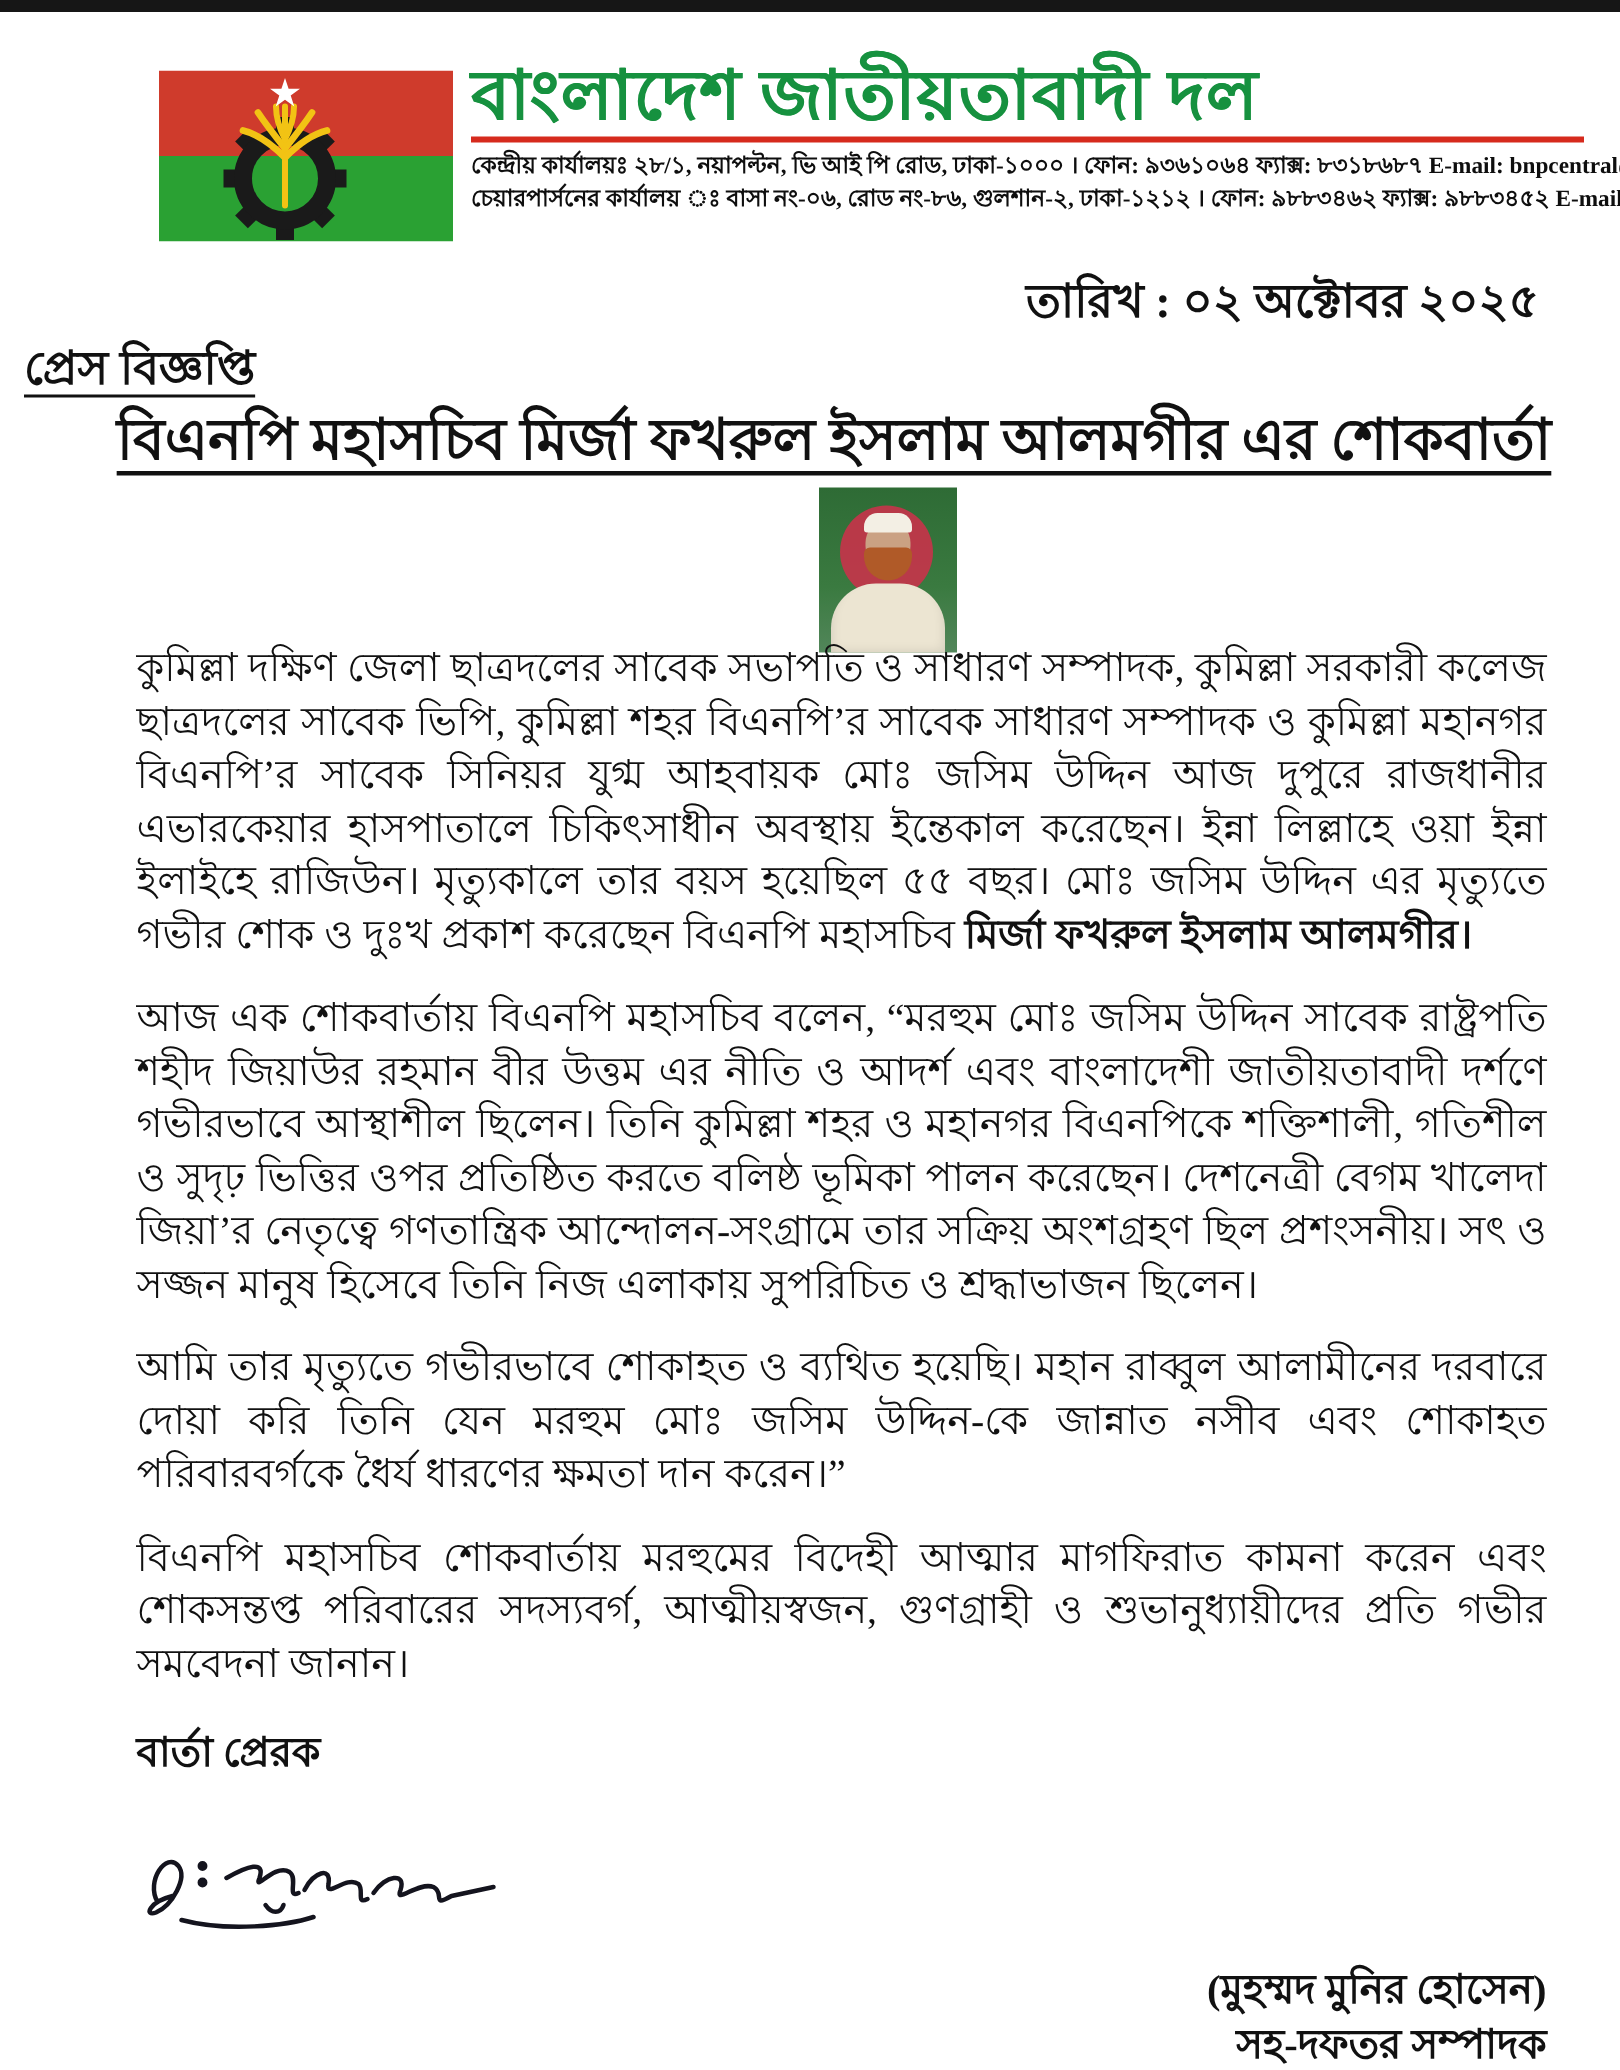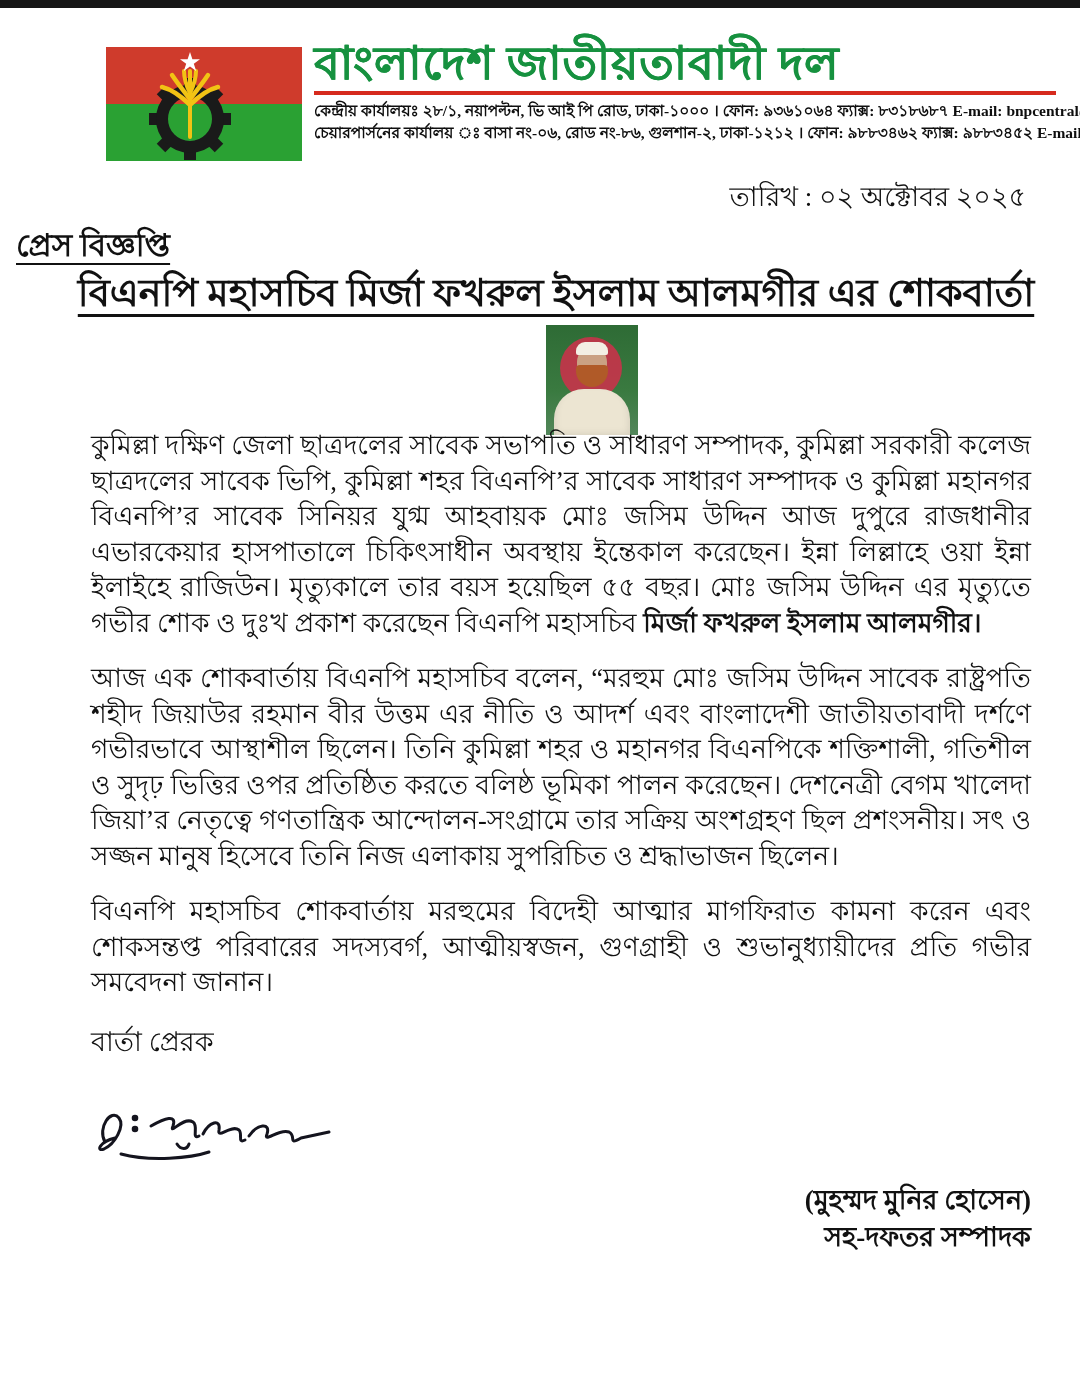--- a/index.html
+++ b/index.html
@@ -31,21 +31,21 @@
   }
   .red-rule { height:4px; background:#d62a1d; margin-top:1px; }
   .addr-block { margin-top:5px; }
   .addr-line {
     font-size:15.5px; line-height:22px; font-weight:700; color:#0e0e0e;
     white-space:nowrap;
   }
 
   .date-line {
     position:absolute; top:168px; right:70px;
-    font-size:27px; font-weight:400;
+    font-size:31px; font-weight:700;
   }
 
   
   .press-title {
     position:absolute; top:213px; left:0; width:1080px;
     font-size:31px; font-weight:700;
   }
   .press-title span { text-decoration:underline; text-underline-offset:7px; text-decoration-thickness:2px; }
   .subtitle {
     position:absolute; top:255px; left:0; width:1080px;
@@ -85,21 +85,21 @@
   .content {
     position:absolute; left:75px; top:420px; width:940px;
   }
   .para {
     font-size:26.5px; line-height:35.5px;
     text-align:justify;
     margin:0 0 20px 0;
     font-weight:500;
   }
   .bold-run { font-weight:800;margin-top:40px; }
-  .sender-label { font-size:27px; font-weight:400; margin-top:6px; }
+  .sender-label { font-size:27px; font-weight:700; margin-top:6px; }
 
   .signature-wrap { margin-top:26px; height:80px; }
 
   .sig-block { margin-top:10px; }
   .sig-line { font-size:27px; line-height:37px; font-weight:600;text-align:right; }
 </style>
 </head>
 <body>
 
 <div class="top-strip"></div>
@@ -161,20 +161,21 @@
     <div class="flag-circle"></div>
     <div class="body-shape"></div>
     <div class="head"></div>
     <div class="beard"></div>
     <div class="cap"></div>
   </div>
 
   <div class="content">
     <p class="para"><span>কুমিল্লা দক্ষিণ জেলা ছাত্রদলের সাবেক সভাপতি ও সাধারণ সম্পাদক, কুমিল্লা সরকারী কলেজ ছাত্রদলের সাবেক ভিপি, কুমিল্লা শহর বিএনপি’র সাবেক সাধারণ সম্পাদক ও কুমিল্লা মহানগর বিএনপি’র সাবেক সিনিয়র যুগ্ম আহবায়ক মোঃ জসিম উদ্দিন আজ দুপুরে রাজধানীর এভারকেয়ার  হাসপাতালে চিকিৎসাধীন অবস্থায় ইন্তেকাল করেছেন। ইন্না লিল্লাহে ওয়া ইন্না ইলাইহে রাজিউন। মৃত্যুকালে তার বয়স হয়েছিল ৫৫ বছর। মোঃ জসিম উদ্দিন এর মৃত্যুতে গভীর শোক ও দুঃখ প্রকাশ করেছেন বিএনপি মহাসচিব </span><span class="bold-run">মির্জা ফখরুল ইসলাম আলমগীর।</span></p>
     <p class="para">আজ এক শোকবার্তায় বিএনপি মহাসচিব বলেন, “মরহুম মোঃ জসিম উদ্দিন সাবেক রাষ্ট্রপতি শহীদ জিয়াউর রহমান বীর উত্তম এর নীতি ও আদর্শ এবং বাংলাদেশী জাতীয়তাবাদী দর্শণে গভীরভাবে আস্থাশীল ছিলেন। তিনি কুমিল্লা শহর ও মহানগর বিএনপিকে শক্তিশালী, গতিশীল ও সুদৃঢ় ভিত্তির ওপর প্রতিষ্ঠিত করতে বলিষ্ঠ ভূমিকা পালন করেছেন। দেশনেত্রী বেগম খালেদা জিয়া’র নেতৃত্বে গণতান্ত্রিক আন্দোলন-সংগ্রামে তার সক্রিয় অংশগ্রহণ ছিল প্রশংসনীয়। সৎ ও সজ্জন মানুষ হিসেবে তিনি নিজ এলাকায় সুপরিচিত ও শ্রদ্ধাভাজন ছিলেন।</p>
+    <p class="para">আমি তার মৃত্যুতে গভীরভাবে শোকাহত ও ব্যথিত হয়েছি। মহান রাব্বুল আলামীনের দরবারে দোয়া করি তিনি যেন মরহুম মোঃ জসিম উদ্দিন-কে জান্নাত নসীব এবং শোকাহত পরিবারবর্গকে ধৈর্য ধারণের ক্ষমতা দান করেন।”</p>
     <p class="para">বিএনপি মহাসচিব শোকবার্তায় মরহুমের বিদেহী আত্মার মাগফিরাত কামনা করেন এবং শোকসন্তপ্ত পরিবারের সদস্যবর্গ, আত্মীয়স্বজন, গুণগ্রাহী ও শুভানুধ্যায়ীদের প্রতি গভীর সমবেদনা জানান।</p>
 
     <div class="sender-label">বার্তা প্রেরক</div>
 
     <div class="signature-wrap">
       <svg width="270" height="80" viewBox="0 0 270 80" aria-hidden="true">
         <g fill="none" stroke="#14141e" stroke-width="3" stroke-linecap="round" stroke-linejoin="round">
           <path d="M14 50 C 6 36, 20 16, 28 26 C 34 34, 24 52, 13 57 C 5 60, 8 50, 24 46"></path>
           <circle cx="44" cy="26" r="1.8" fill="#14141e"></circle>
           <circle cx="44" cy="37" r="1.8" fill="#14141e"></circle>

